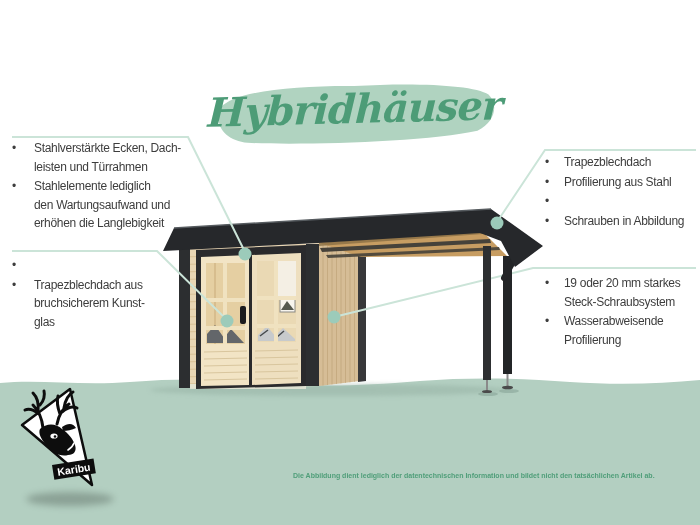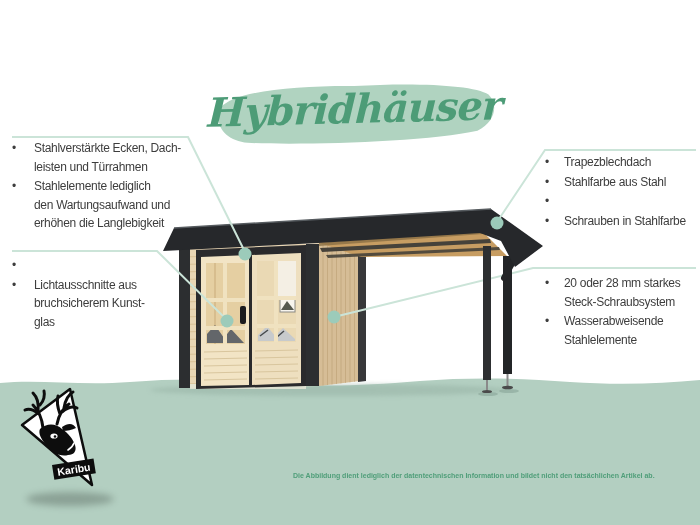--- a/index.html
+++ b/index.html
@@ -205,54 +205,54 @@
 erhöhen die Langlebigkeit</div>
     </div>
   </div>
 
   <div class="note" id="note-bottom-left">
     <div class="item">
       <span class="b">•</span>
     </div>
     <div class="item">
       <span class="b">•</span>
-      <div class="t">Lichtausschnitte aus
+      <div class="t">Trapezblechdach aus
 bruchsicherem Kunst-
 glas</div>
     </div>
   </div>
 
   <div class="note right" id="note-top-right">
     <div class="item">
       <span class="b">•</span>
       <div class="t">Trapezblechdach</div>
     </div>
     <div class="item">
       <span class="b">•</span>
-      <div class="t">Stahlfarbe aus Stahl</div>
-    </div>
-    <div class="item">
-      <span class="b">•</span>
-    </div>
-    <div class="item">
-      <span class="b">•</span>
-      <div class="t">Schrauben in Stahlfarbe</div>
+      <div class="t">Profilierung aus Stahl</div>
+    </div>
+    <div class="item">
+      <span class="b">•</span>
+    </div>
+    <div class="item">
+      <span class="b">•</span>
+      <div class="t">Schrauben in Abbildung</div>
     </div>
   </div>
 
   <div class="note right" id="note-bottom-right">
     <div class="item">
       <span class="b">•</span>
-      <div class="t">20 oder 28 mm starkes
+      <div class="t">19 oder 20 mm starkes
 Steck-Schraubsystem</div>
     </div>
     <div class="item">
       <span class="b">•</span>
       <div class="t">Wasserabweisende
-Stahlelemente</div>
+Profilierung</div>
     </div>
   </div>
 
   <div class="logo">
     <svg width="95" height="110" viewBox="0 0 95 110">
       <path d="M10,42 L58,6 L80,102 Z" fill="#ffffff" stroke="#0d0d0d" stroke-width="2.5" stroke-linejoin="round"></path>
       <g>
         <g fill="none" stroke="#0d0d0d" stroke-width="3" stroke-linecap="round">
           <path d="M31,45 C30,35 27,28 21,22 M27,31 C22,27 17,25 13,27 M26,28 C27,20 25,14 21,10 M28,22 C32,18 33,12 32,8"></path>
           <path d="M45,41 C47,31 51,25 57,21 M50,29 C55,25 61,23 65,25 M52,25 C53,17 57,11 61,9 M48,31 C45,23 45,17 46,13"></path>

